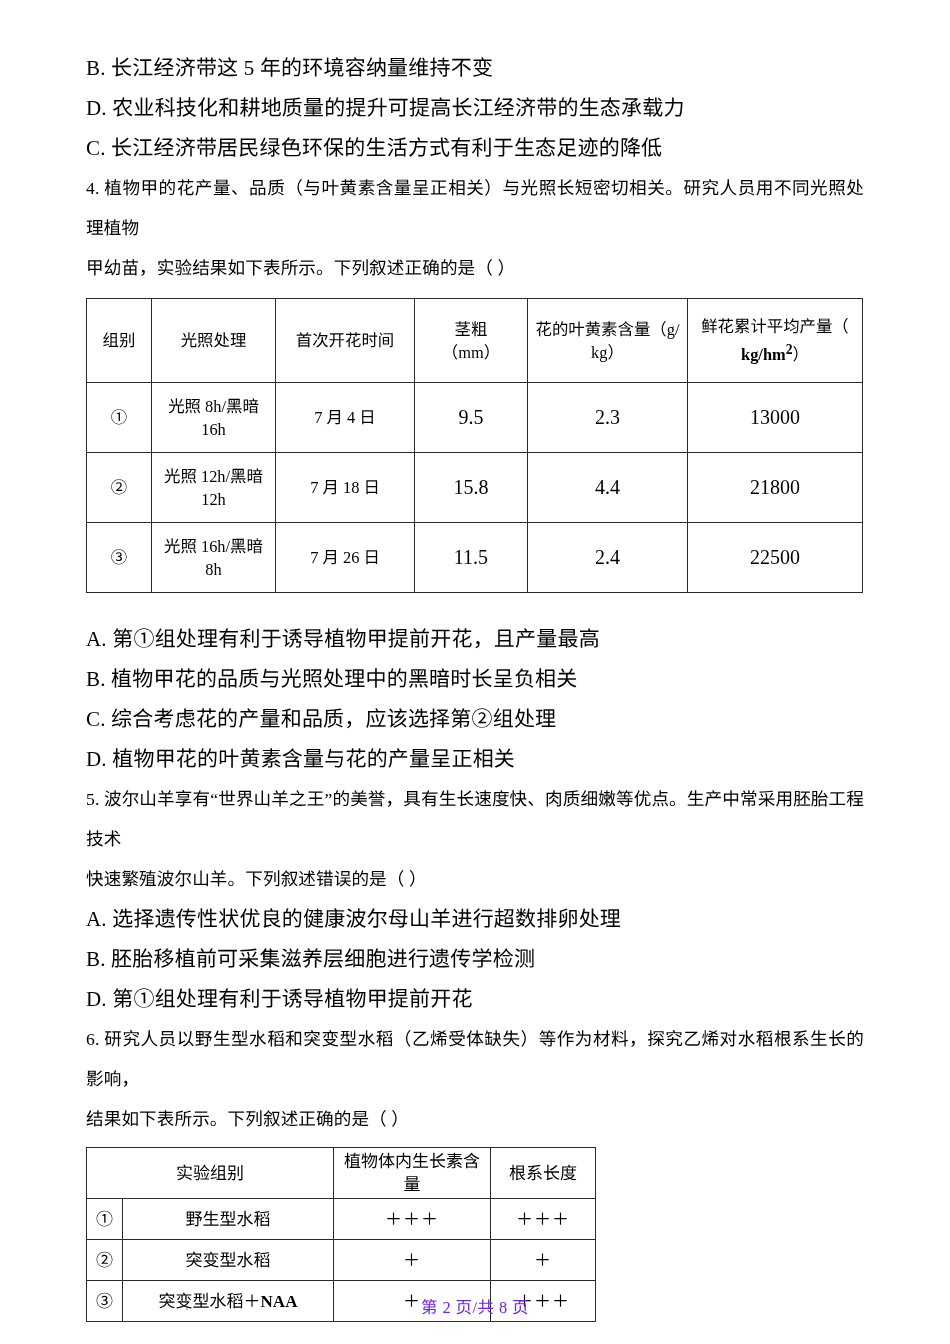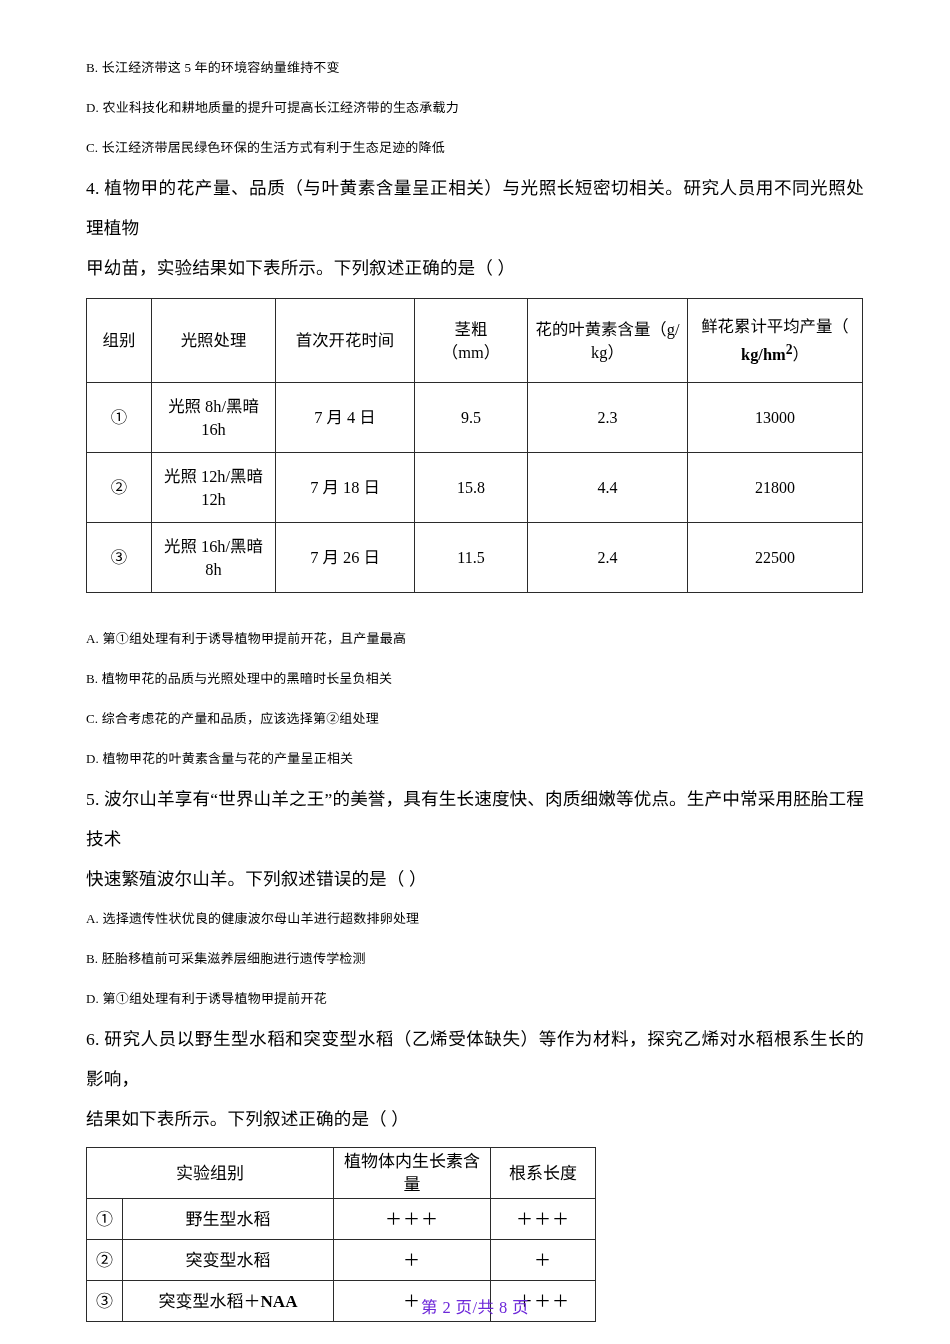--- a/index.html
+++ b/index.html
@@ -24,21 +24,21 @@
     padding: 0;
     overflow: hidden;
   }
   .content {
     position: absolute;
     left: 86px;
     top: 48px;
     width: 778px;
   }
   .opt {
-    font-size: 13px;
+    font-size: 21px;
     line-height: 40px;
     margin: 0;
     letter-spacing: 0.2px;
   }
   .qtext {
     font-size: 17.6px;
     line-height: 40px;
     margin: 0;
     text-align: justify;
     letter-spacing: 0.1px;
@@ -75,21 +75,21 @@
   .tbl1 .c1 { width: 124px; }
   .tbl1 .c2 { width: 139px; }
   .tbl1 .c3 { width: 113px; }
   .tbl1 .c4 { width: 160px; }
   .tbl1 .c5 { width: 175px; }
   .unit-bold {
     font-weight: bold;
     text-align: center;
   }
   .tbl1 .num {
-    font-size: 16px;
+    font-size: 20px;
   }
 
   
   .tbl2 {
     width: 509px;
     margin-top: 8px;
     margin-bottom: 2px;
     font-size: 17px;
   }
   .tbl2 .r {

